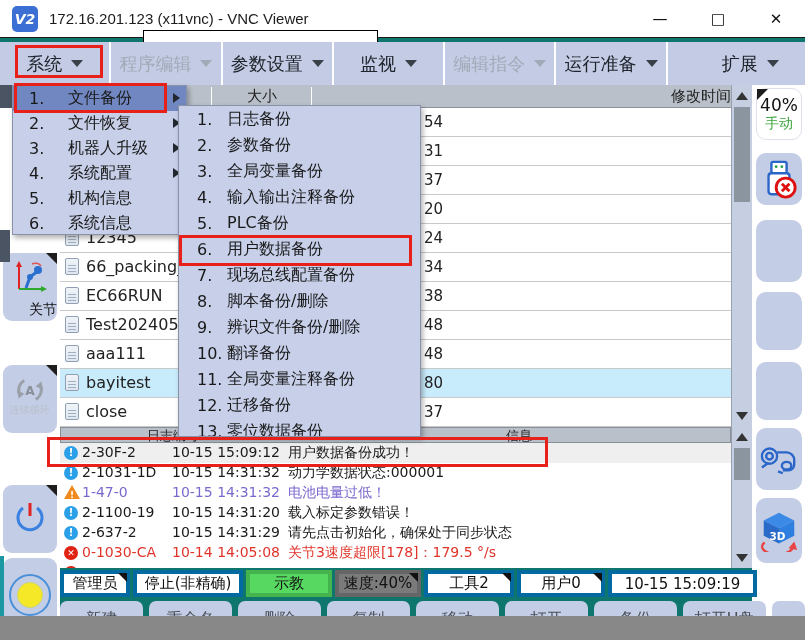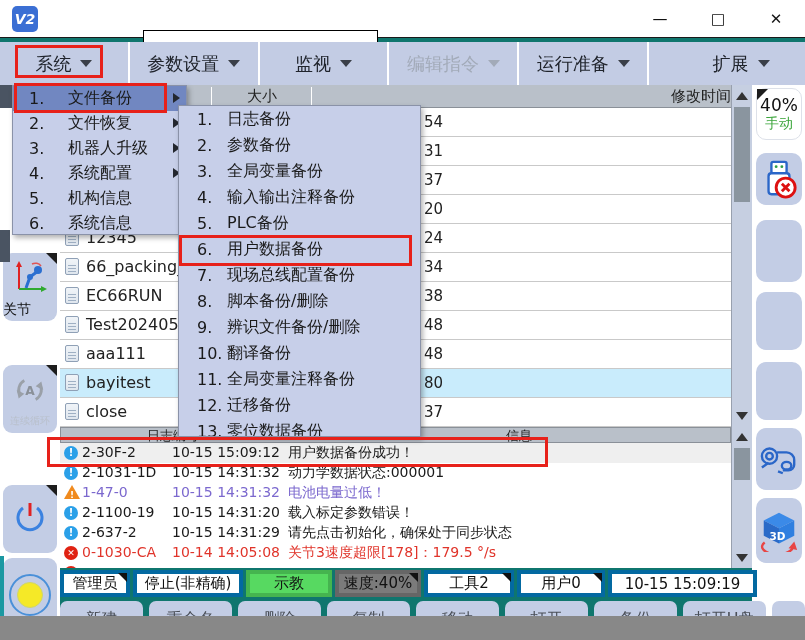--- a/index.html
+++ b/index.html
@@ -59,22 +59,22 @@
       border-left:6px solid transparent; border-right:6px solid transparent; }
   .sb-arrow-up   { border-bottom:8px solid #333; }
   .sb-arrow-down { border-top:8px solid #333; }
   .sb-thumb { position:absolute; left:2px; width:16px; background:#8a959f; }
 
   
   .left-bar { position:absolute; top:85px; left:0; width:60px; height:555px; background:#fff; z-index:5; }
   .sq-btn { position:absolute; left:3px; width:54px; background:#c3cde5; border-radius:9px; }
   .corner-tr { position:absolute; top:0; right:0; width:0; height:0;
                border-top:11px solid #1d1d1d; border-left:11px solid transparent; }
-  .joint-label { position:absolute; bottom:2px; width:100%; text-align:left; font-size:14px; color:#111; }
-  .loop-label { position:absolute; bottom:5px; width:100%; text-align:center; font-size:10px; color:#b9c0cc; }
+  .joint-label { position:absolute; bottom:2px; width:100%; text-align:right; font-size:14px; color:#111; }
+  .loop-label { position:absolute; bottom:16px; width:100%; text-align:center; font-size:10px; color:#b9c0cc; }
   .yellow-ring { position:absolute; left:6px; top:16px; width:42px; height:42px; border:2px solid #4a90d9;
                  border-radius:50%; display:flex; align-items:center; justify-content:center; }
   .yellow-core { width:26px; height:26px; background:#f5e927; border-radius:50%; border:1px solid #cfd66a; }
 
   
   .right-bar { position:absolute; top:85px; left:752px; width:53px; height:555px; background:#fff; z-index:5; }
   .r-btn { position:absolute; left:4px; width:46px; background:#c3cde5; border-radius:10px;
            display:flex; flex-direction:column; align-items:center; justify-content:center; }
   .r-btn.white { background:#fff; border:1px solid #dde1e9; }
   .corner-tl { position:absolute; top:0; left:0; width:0; height:0;
@@ -143,31 +143,36 @@
   .anno-sub  { left:179px; top:235px; width:233px; height:31px; }
   .anno-log  { left:47px;  top:437px; width:501px; height:30px; }
 </style>
 </head>
 <body>
 
 <div class="screen">
 
   <div class="titlebar">
     <div class="vnc-logo">V2</div>
+    <div class="title-text">172.16.201.123 (x11vnc) - VNC Viewer</div>
     <div class="win-controls">
       <div class="win-btn">—</div>
       <div class="win-btn">□</div>
       <div class="win-btn">✕</div>
     </div>
   </div>
   <div class="top-artifact"></div>
 
   <div class="menubar">
     <div class="menu-tab">
       <span>系统</span>
+      <span class="caret"></span>
+    </div>
+    <div class="menu-tab disabled">
+      <span>程序编辑</span>
       <span class="caret"></span>
     </div>
     <div class="menu-tab">
       <span>参数设置</span>
       <span class="caret"></span>
     </div>
     <div class="menu-tab">
       <span>监视</span>
       <span class="caret"></span>
     </div>

